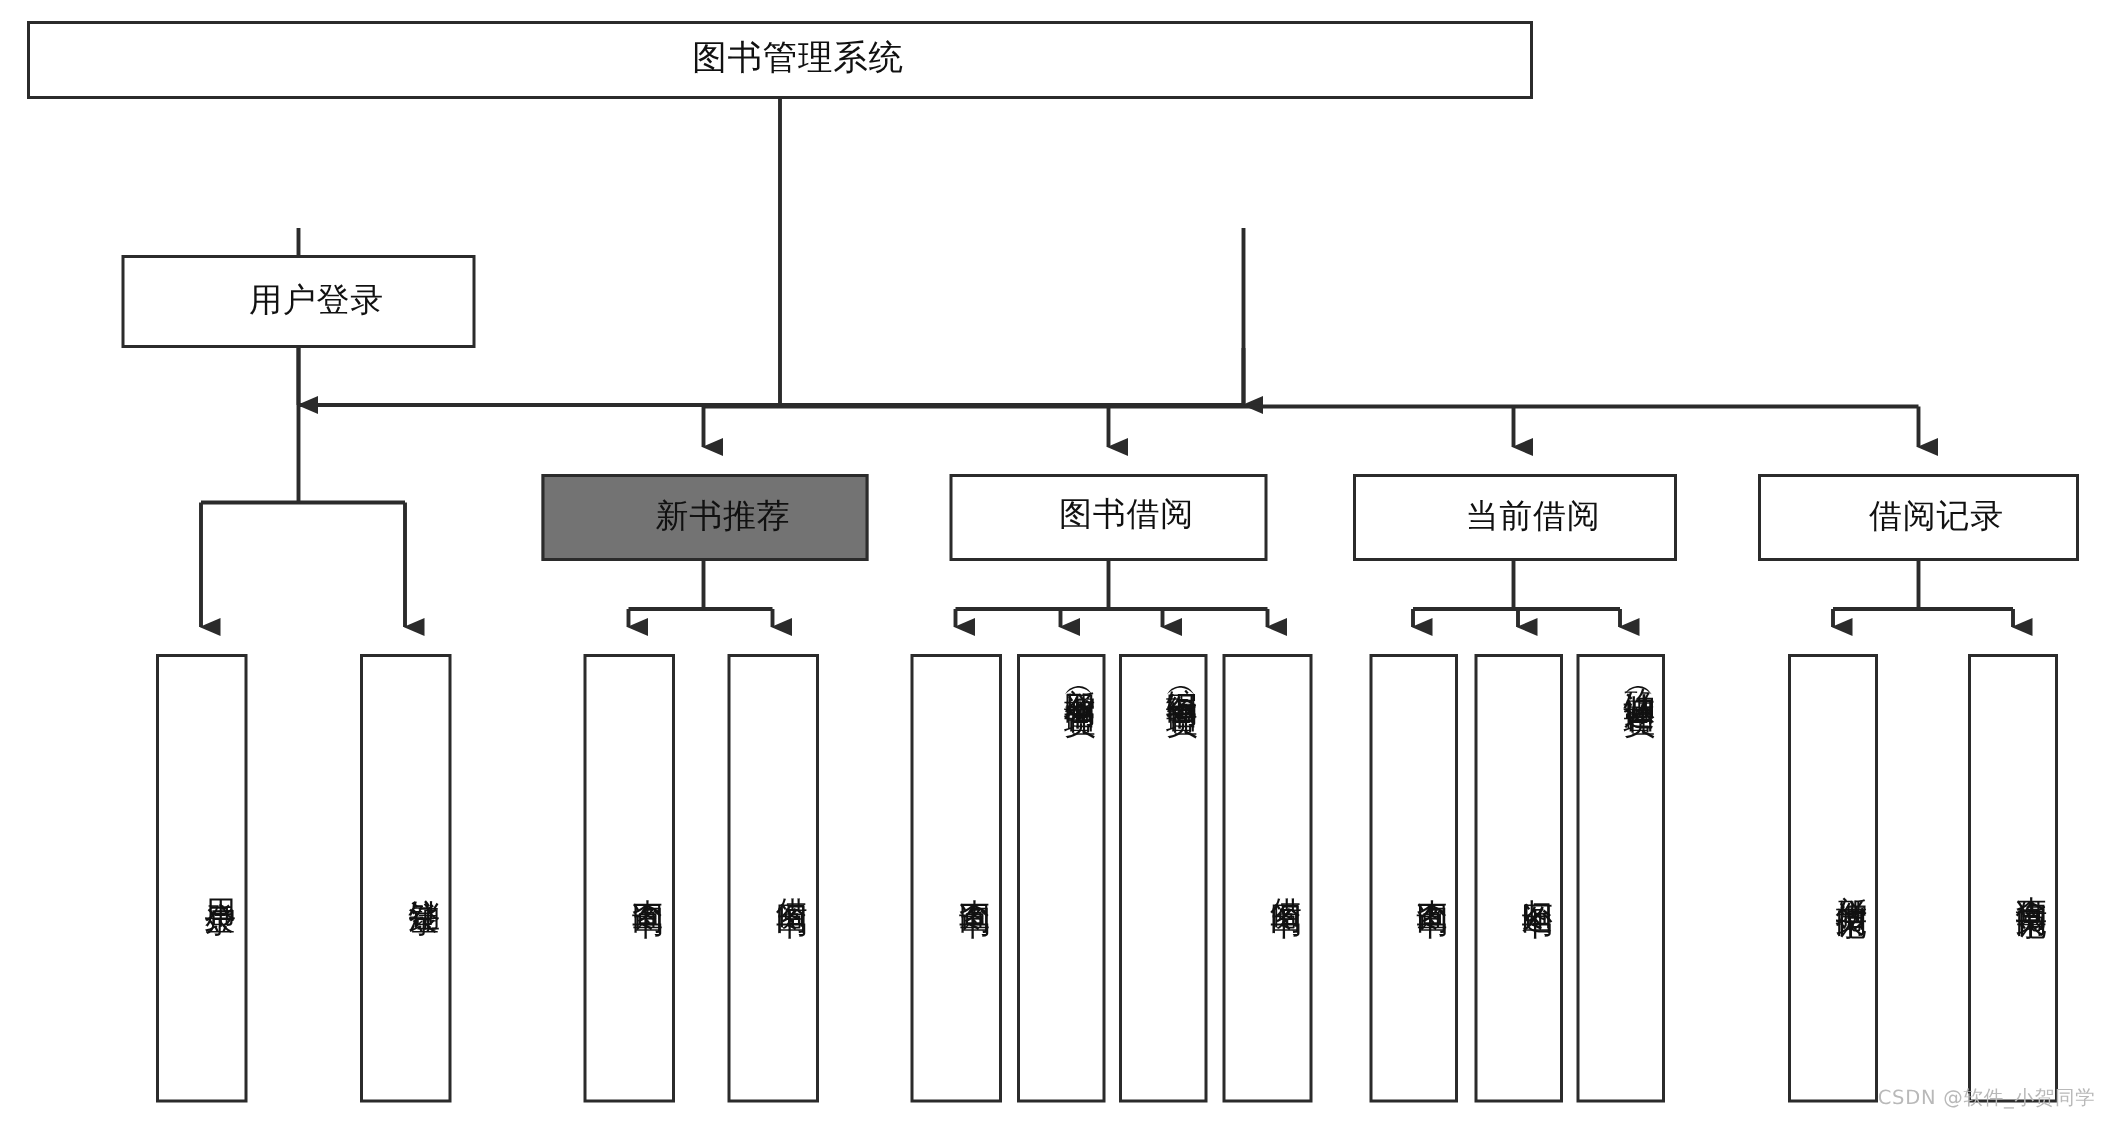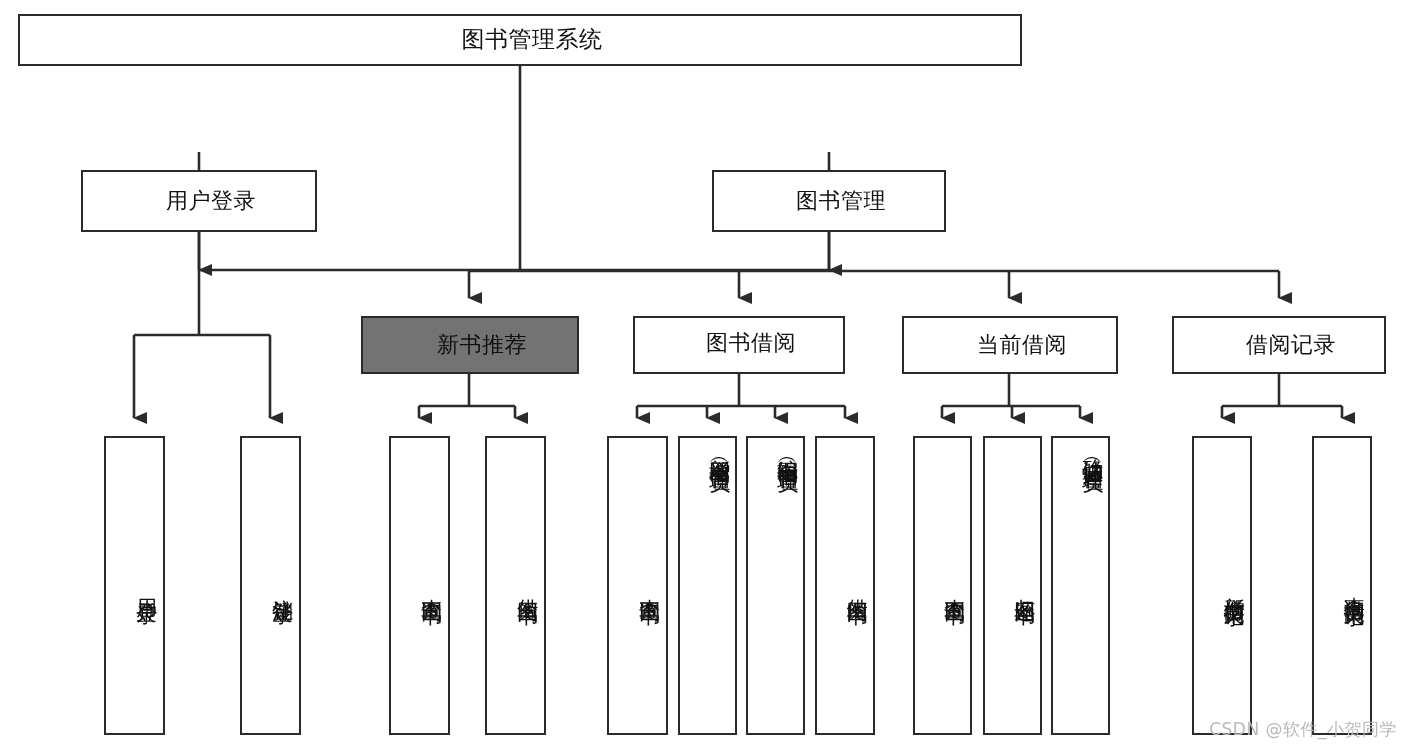--- a/index.html
+++ b/index.html
@@ -70,21 +70,21 @@
   }
   .node.vert.centered {
     align-items: center;
     padding-top: 0;
   }
   
   #watermark {
     position: absolute;
     right: 8px;
     bottom: 6px;
-    font-size: 17px;
+    font-size: 13px;
     color: #b9b9b9;
     letter-spacing: 0.5px;
     white-space: nowrap;
     user-select: none;
   }
 </style>
 </head>
 <body>
 
 <div id="canvas">
@@ -139,23 +139,20 @@
     </g>
   </svg>
 
   <div class="node horiz root" style="left: 18px; top: 14px; width: 1004px; height: 52px; border-color: rgb(43, 43, 43); background: rgb(255, 255, 255); color: rgb(17, 17, 17);">
     <span class="label">图书管理系统</span>
   </div>
 
   <div class="node horiz" style="left: 81px; top: 170px; width: 236px; height: 62px; border-color: rgb(43, 43, 43); background: rgb(255, 255, 255); color: rgb(17, 17, 17);">
     <span class="label">用户登录</span>
   </div>
-  <div class="node horiz" style="left: 712px; top: 170px; width: 234px; height: 62px; border-color: rgb(43, 43, 43); background: rgb(255, 255, 255); color: rgb(17, 17, 17);">
-    <span class="label">图书管理</span>
-  </div>
 
   <div class="node horiz" style="left: 361px; top: 316px; width: 218px; height: 58px; border-color: rgb(43, 43, 43); background: #737373; color: rgb(17, 17, 17);">
     <span class="label">新书推荐</span>
   </div>
   <div class="node horiz" style="left: 633px; top: 316px; width: 212px; height: 58px; border-color: rgb(43, 43, 43); background: rgb(255, 255, 255); color: rgb(17, 17, 17); font-family: Liberation Mono, monospace;">
     <span class="label">图书借阅</span>
   </div>
   <div class="node horiz" style="left: 1172px; top: 316px; width: 214px; height: 58px; border-color: rgb(43, 43, 43); background: rgb(255, 255, 255); color: rgb(17, 17, 17);">
     <span class="label">借阅记录</span>
   </div>

